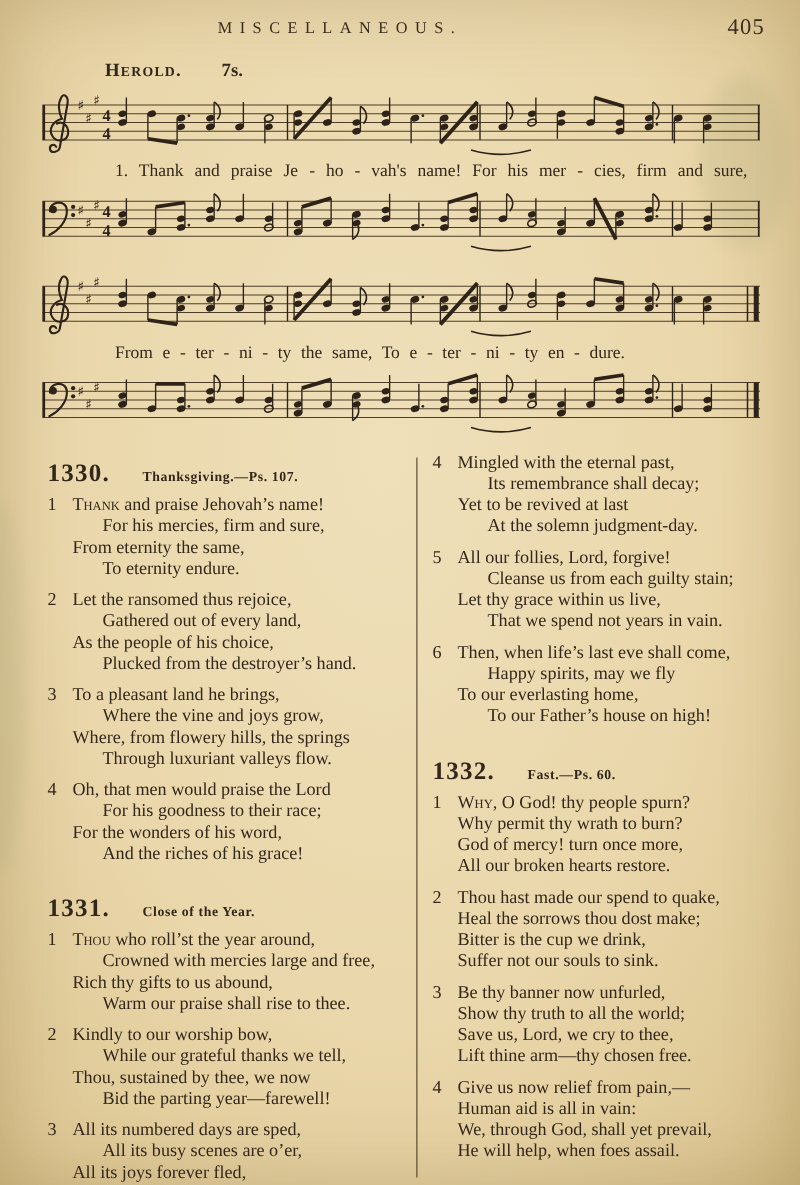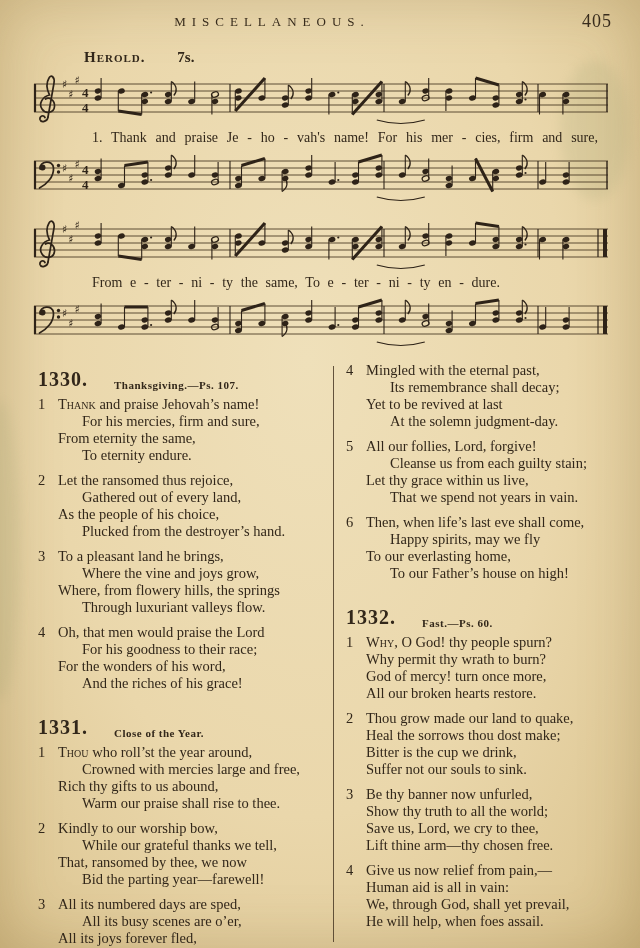--- a/index.html
+++ b/index.html
@@ -18,21 +18,21 @@
   .sys2{margin-top:10px;}
   .lyric{height:19px;line-height:19px;font-size:14px;color:#32271a;margin:0 0 0 62px;
     text-align:justify;text-align-last:justify;-moz-text-align-last:justify;}
   .lyric.l1{width:506px;}
   .lyric.l2{width:408px;}
   .cols{position:absolute;top:362px;left:0;width:640px;}
   .col{position:absolute;top:0;}
   .col.left{left:38px;width:288px;}
   .col.right{left:346px;width:276px;}
   .divider{position:absolute;left:333px;top:366px;height:576px;width:1px;background:#4a3a26;opacity:.85;}
-  .hymn-head{display:flex;align-items:flex-end;margin:6px 0 5px 0;}
+  .hymn-head{display:flex;align-items:center;margin:6px 0 5px 0;}
   .hymn-number{font-size:20px;font-weight:bold;letter-spacing:1px;margin-right:26px;}
   .hymn-title{font-size:11px;font-weight:bold;letter-spacing:.5px;flex:1;text-align:left;padding-top:4px;}
   .verse{position:relative;padding-left:20px;margin:0 0 8px 0;}
   .vnum{position:absolute;left:0;top:0;font-size:14.5px;}
   .vline{font-size:14.5px;line-height:17px;white-space:nowrap;}
   .vline.indent{padding-left:24px;}
   .sc{font-variant:small-caps;}
   .hymn+.hymn{margin-top:24px;}
 </style>
 </head>
@@ -480,21 +480,21 @@
             <span class="vnum">1</span>
             <div class="vline"><span class="sc">Thou</span> who roll’st the year around,</div>
             <div class="vline indent">Crowned with mercies large and free,</div>
             <div class="vline">Rich thy gifts to us abound,</div>
             <div class="vline indent">Warm our praise shall rise to thee.</div>
           </div>
           <div class="verse">
             <span class="vnum">2</span>
             <div class="vline">Kindly to our worship bow,</div>
             <div class="vline indent">While our grateful thanks we tell,</div>
-            <div class="vline">That, ransomed by thee, we now</div>
+            <div class="vline">Thou, sustained by thee, we now</div>
             <div class="vline indent">Bid the parting year—farewell!</div>
           </div>
           <div class="verse">
             <span class="vnum">3</span>
             <div class="vline">All its numbered days are sped,</div>
             <div class="vline indent">All its busy scenes are o’er,</div>
             <div class="vline">All its joys forever fled,</div>
             <div class="vline indent">All its sorrows felt no more.</div>
           </div>
         </section>
@@ -530,21 +530,21 @@
           </div>
           <div class="verse">
             <span class="vnum">1</span>
             <div class="vline"><span class="sc">Why,</span> O God! thy people spurn?</div>
             <div class="vline">Why permit thy wrath to burn?</div>
             <div class="vline">God of mercy! turn once more,</div>
             <div class="vline">All our broken hearts restore.</div>
           </div>
           <div class="verse">
             <span class="vnum">2</span>
-            <div class="vline">Thou grow made our land to quake,</div>
+            <div class="vline">Thou hast made our spend to quake,</div>
             <div class="vline">Heal the sorrows thou dost make;</div>
             <div class="vline">Bitter is the cup we drink,</div>
             <div class="vline">Suffer not our souls to sink.</div>
           </div>
           <div class="verse">
             <span class="vnum">3</span>
             <div class="vline">Be thy banner now unfurled,</div>
             <div class="vline">Show thy truth to all the world;</div>
             <div class="vline">Save us, Lord, we cry to thee,</div>
             <div class="vline">Lift thine arm—thy chosen free.</div>

